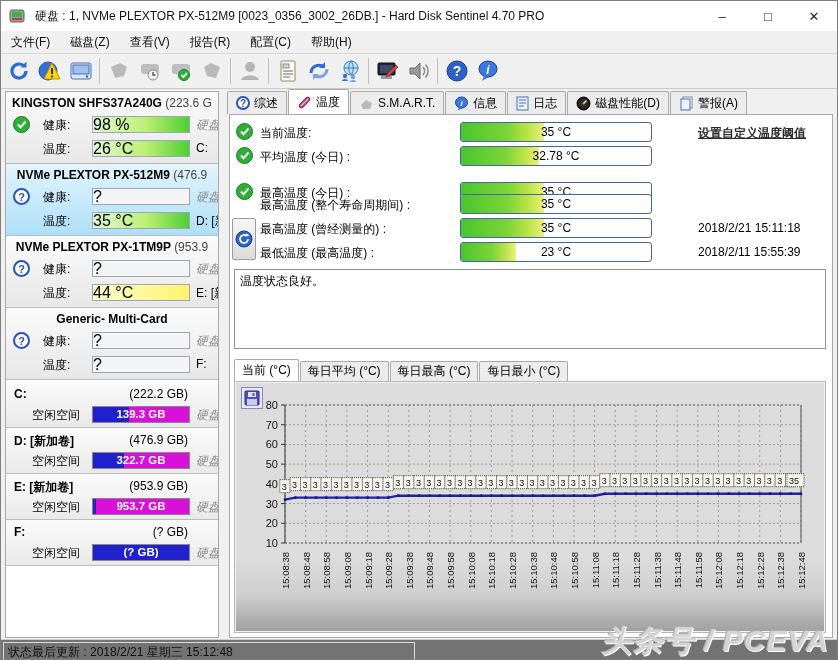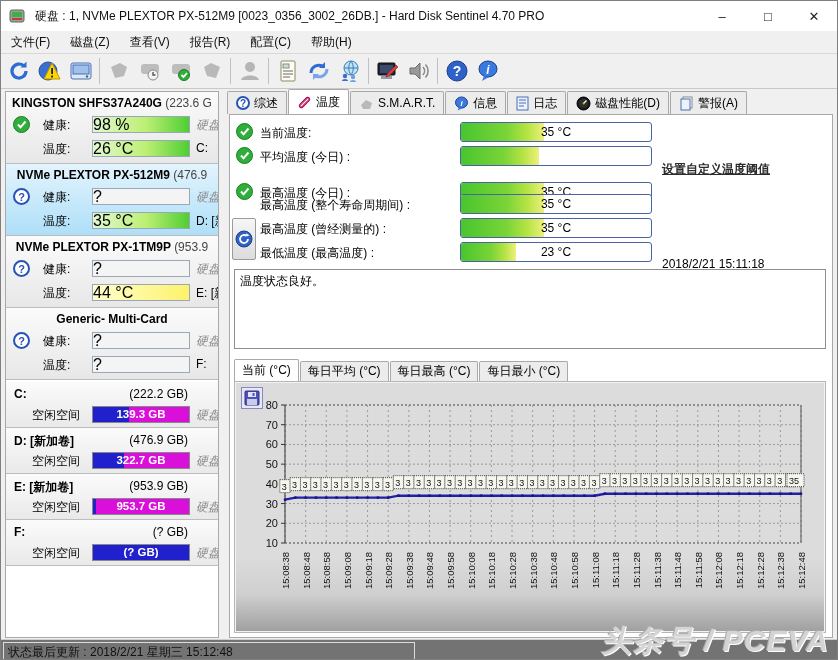--- a/index.html
+++ b/index.html
@@ -45,21 +45,21 @@
   
   .main{position:absolute;left:226px;top:88px;width:608px;height:549px;}
   .tabbar{position:absolute;left:0;top:0;height:25px;display:flex;align-items:flex-end;}
   .tab{height:23px;display:flex;align-items:center;padding:0 8px;background:#ececec;border:1px solid #a9a9a9;border-bottom:none;margin-right:1px;border-radius:2px 2px 0 0;white-space:nowrap;gap:4px;}
   .tab.active{background:#fff;height:25px;position:relative;z-index:2;}
   .content{position:absolute;left:2px;top:25px;width:604px;height:524px;background:#fff;border:1px solid #a9a9a9;}
   .trow{position:absolute;left:0;width:100%;height:24px;}
   .trow .ricon{position:absolute;left:6px;top:2px;width:17px;height:17px;}
   .trow .rlabel{position:absolute;left:30px;top:4px;white-space:nowrap;}
   .trow .bar{position:absolute;left:230px;top:1px;}
-  .trow .rinfo{position:absolute;left:432px;top:4px;white-space:nowrap;margin-top:36px;}
+  .trow .rinfo{position:absolute;left:468px;top:4px;white-space:nowrap;}
   .bar{width:192px;height:20px;border:1px solid #47659e;border-radius:3px;background:#fff;position:relative;overflow:hidden;}
   .bar .fill{position:absolute;left:0;top:0;bottom:0;background:linear-gradient(90deg,#49c52e,#7ad437 55%,#b7e344 80%,#eef07c);}
   .bar .val{position:absolute;left:0;top:0;width:100%;text-align:center;line-height:18px;}
   .reset-btn{position:absolute;left:2px;top:103px;width:24px;height:42px;background:linear-gradient(#f6f6f6,#dcdcdc);border:1px solid #9b9b9b;border-radius:2px;display:flex;align-items:center;justify-content:center;}
   .link{color:#2b2b2b;text-decoration:underline;font-weight:bold;}
   .statusbox{position:absolute;left:4px;top:154px;width:592px;height:80px;border:1px solid #8f8f8f;background:#fff;padding:3px 5px;}
   .ctabbar{position:absolute;left:4px;top:244px;height:22px;display:flex;align-items:flex-end;}
   .ctab{height:20px;padding:0 7px;display:flex;align-items:center;background:#ececec;border:1px solid #a9a9a9;border-bottom:none;margin-right:1px;border-radius:2px 2px 0 0;white-space:nowrap;}
   .ctab.active{background:#fff;height:22px;}
   .chartbox{position:absolute;left:4px;top:266px;width:592px;height:252px;border:1px solid #b5b5b5;background:linear-gradient(#dcdcdc 70%,#cfcfcf 85%,#9f9f9f);box-shadow:inset 0 0 0 1px #f2f2f2;}
@@ -415,20 +415,21 @@
       <div class="trow" style="top:30px;">
         <span class="ricon">
             <svg width="17" height="17" viewBox="0 0 17 17">
               <circle cx="8.5" cy="8.5" r="8" fill="#2fae3a" stroke="#1d7c26"></circle>
               <path d="M5 8.5l2.5 2.8L12.5 5.5" fill="none" stroke="#fff" stroke-width="2"></path>
             </svg>
           </span>
         <span class="rlabel">平均温度 (今日) :</span>
         <span class="bar">
             <span class="fill" style="width: 40.975%;"></span>
+            <span class="val">32.78 °C</span>
           </span>
       </div>
 
       <div class="trow" style="top:66px;">
         <span class="ricon">
             <svg width="17" height="17" viewBox="0 0 17 17">
               <circle cx="8.5" cy="8.5" r="8" fill="#2fae3a" stroke="#1d7c26"></circle>
               <path d="M5 8.5l2.5 2.8L12.5 5.5" fill="none" stroke="#fff" stroke-width="2"></path>
             </svg>
           </span>

